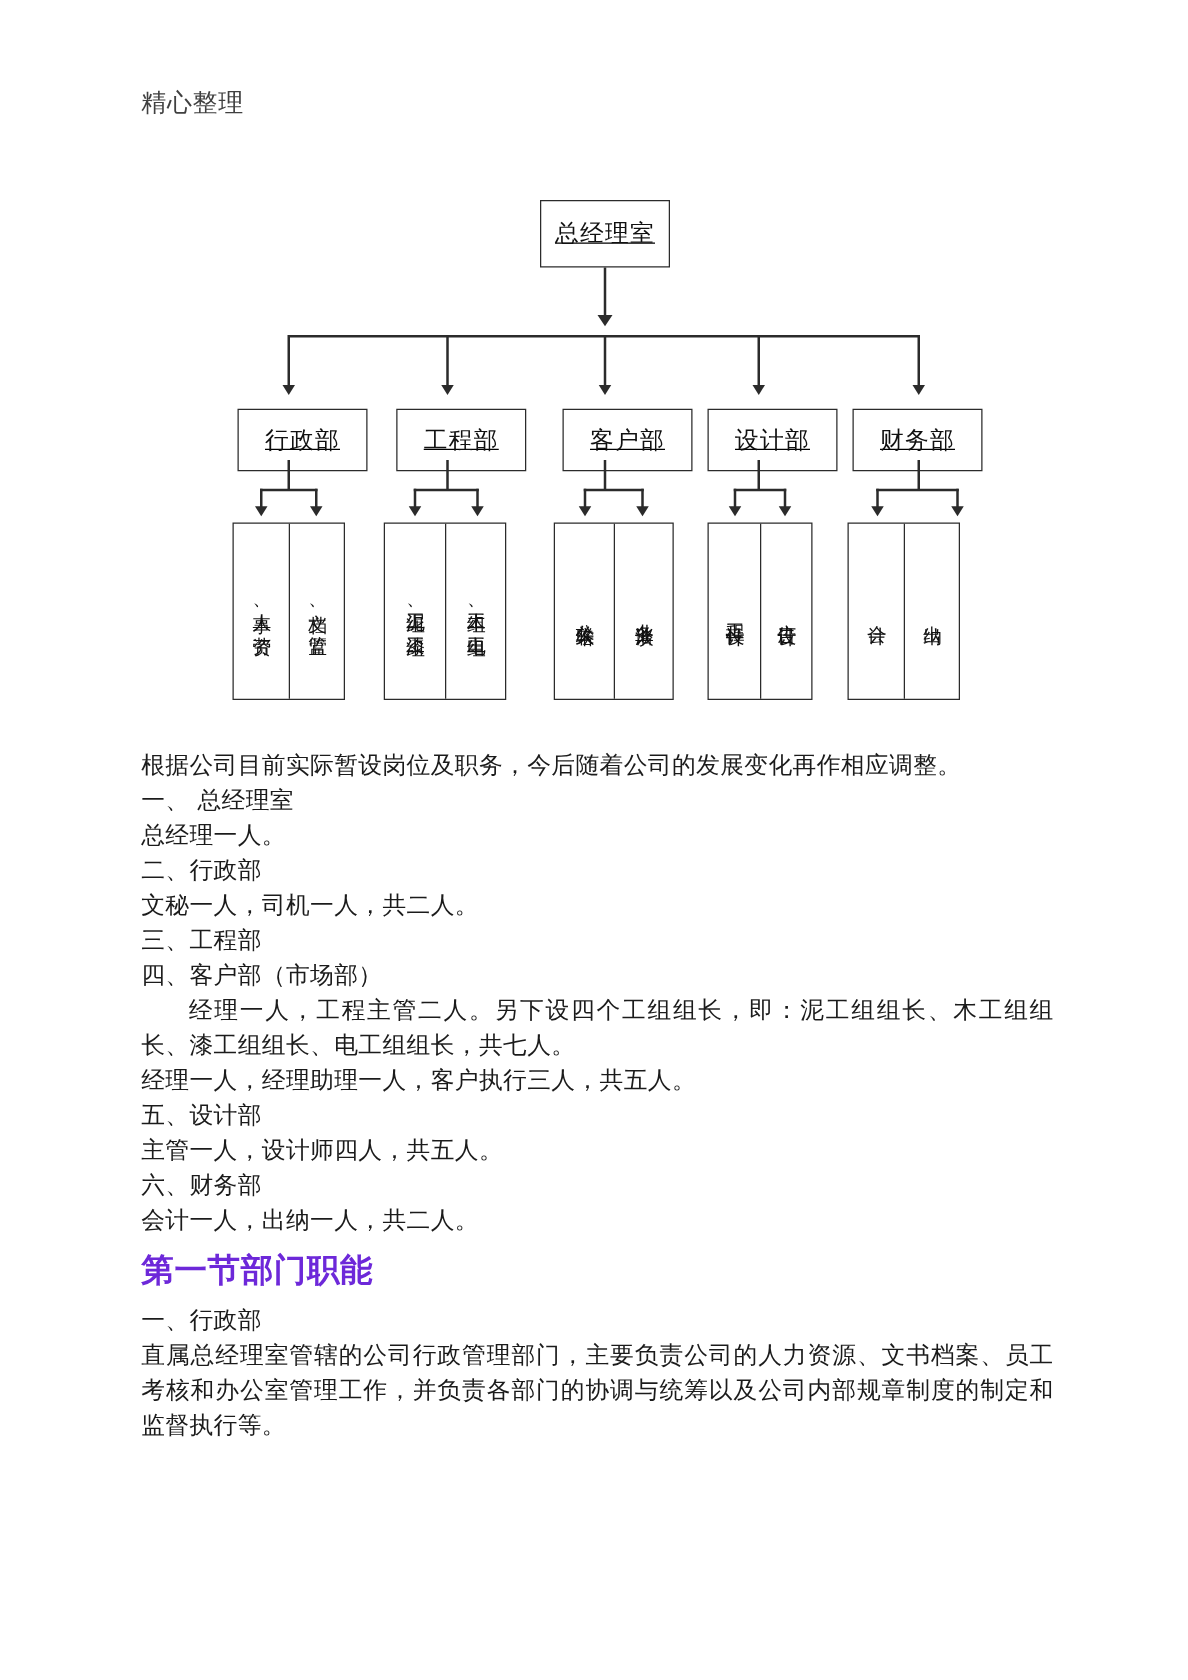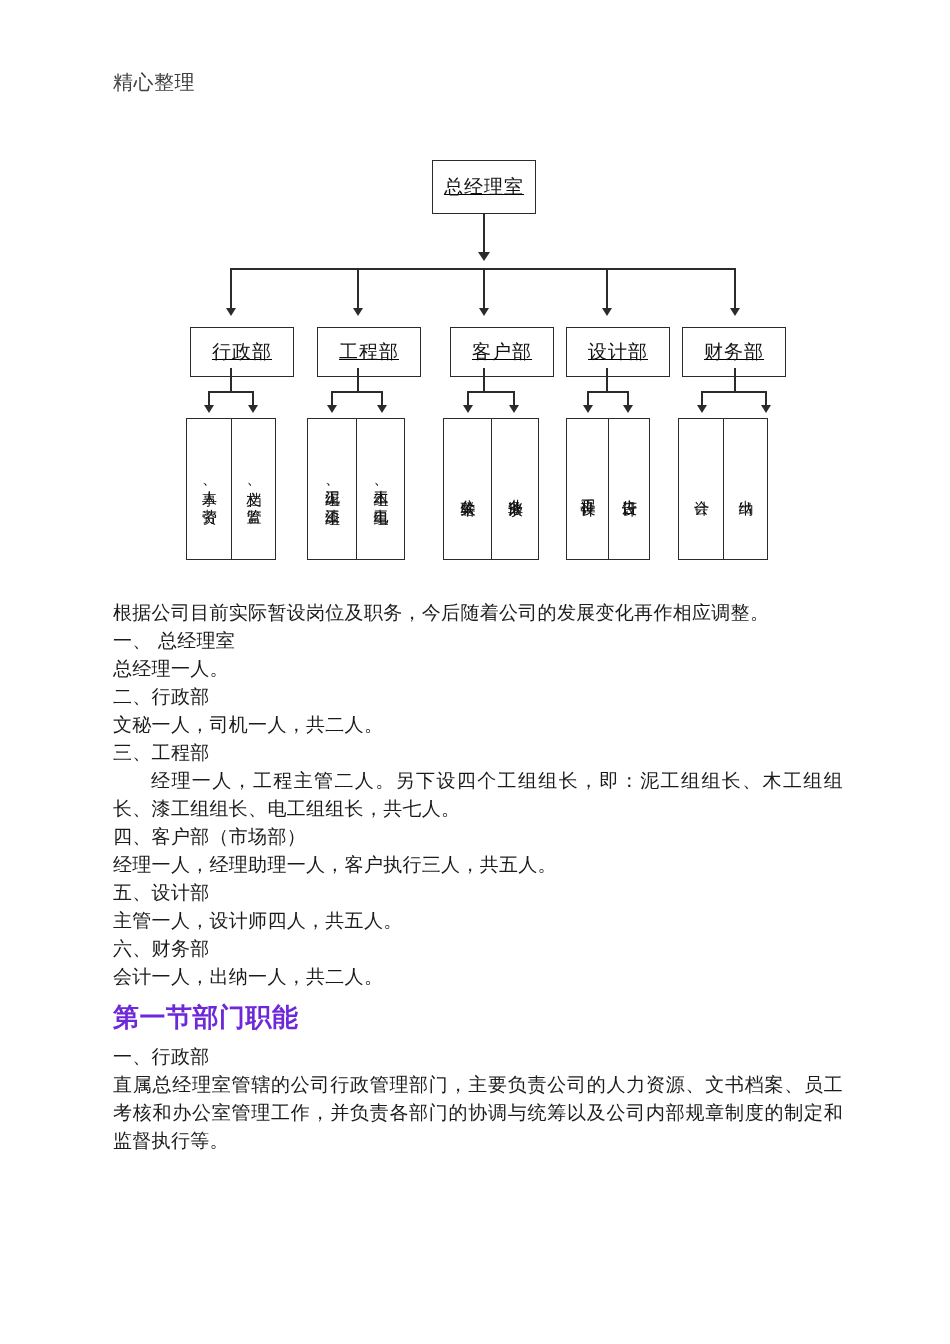--- a/index.html
+++ b/index.html
@@ -312,23 +312,23 @@
 
     <p class="p">根据公司目前实际暂设岗位及职务，今后随着公司的发展变化再作相应调整。</p>
 
     <p class="p">一、 总经理室</p>
     <p class="p">总经理一人。</p>
 
     <p class="p">二、行政部</p>
     <p class="p">文秘一人，司机一人，共二人。</p>
 
     <p class="p">三、工程部</p>
+    <p class="p">四、客户部（市场部）</p>
+
     <p class="p indent">经理一人，工程主管二人。另下设四个工组组长，即：泥工组组长、木工组组长、漆工组组长、电工组组长，共七人。</p>
-
-    <p class="p">四、客户部（市场部）</p>
     <p class="p">经理一人，经理助理一人，客户执行三人，共五人。</p>
 
     <p class="p">五、设计部</p>
     <p class="p">主管一人，设计师四人，共五人。</p>
 
     <p class="p">六、财务部</p>
     <p class="p">会计一人，出纳一人，共二人。</p>
 
 
     <div class="h-sub">第一节部门职能</div>

